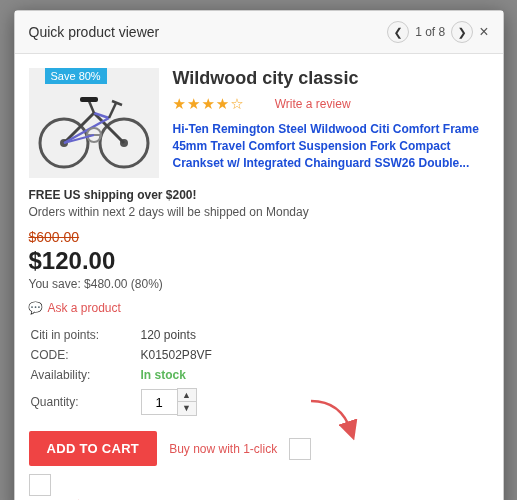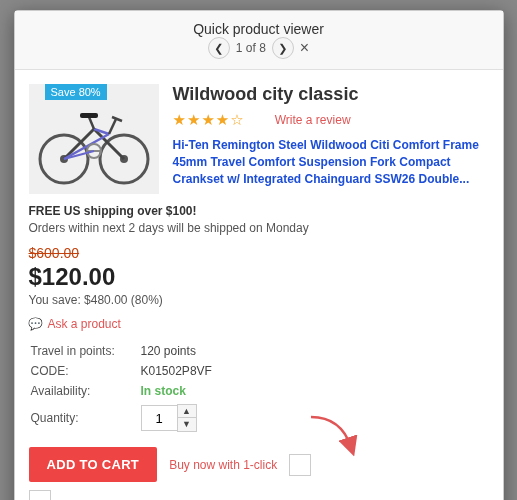--- a/index.html
+++ b/index.html
@@ -29,21 +29,20 @@
       left: 5px;
       box-shadow: 0 4px 20px rgba(0,0,0,0.4);
     }
     .modal-header {
       display: flex;
       justify-content: space-between;
       align-items: center;
       padding: 10px 14px;
       border-bottom: 1px solid #e0e0e0;
       background: #f8f8f8;
-      flex-direction: column;
     }
     .modal-title {
       font-size: 14px;
       color: #333;
       font-weight: normal;
     }
     .modal-close {
       cursor: pointer;
       font-size: 16px;
       color: #555;
@@ -329,36 +328,36 @@
         <div class="product-info">
           <div class="product-name">Wildwood city classic</div>
           <div class="stars-row">
             <span class="stars">★★★★☆</span>
             <a class="write-review" href="#">Write a review</a>
           </div>
           <div class="description">Hi-Ten Remington Steel Wildwood Citi Comfort Frame 45mm Travel Comfort Suspension Fork Compact Crankset w/ Integrated Chainguard SSW26 Double...</div>
         </div>
       </div>
 
-      <div class="free-shipping">FREE US shipping over $100!</div>
+      <div class="free-shipping">FREE US shipping over $200!</div>
       <div class="ships-note">Orders within next 2 days will be shipped on Monday</div>
 
       <div class="list-price">$600.00</div>
       <div class="current-price">$120.00</div>
       <div class="you-save">You save: $480.00 (80%)</div>
 
       <a class="ask-question" href="#">
         <span>💬</span>
         <span>Ask a product</span>
       </a>
 
       <table class="details-table">
         <tbody>
             <tr>
-          <td>Travel in points:</td>
+          <td>Citi in points:</td>
           <td>120 points</td>
         </tr>
         <tr>
           <td>CODE:</td>
           <td>K01502P8VF</td>
         </tr>
         <tr>
           <td>Availability:</td>
           <td><span class="in-stock">In stock</span></td>
         </tr>

